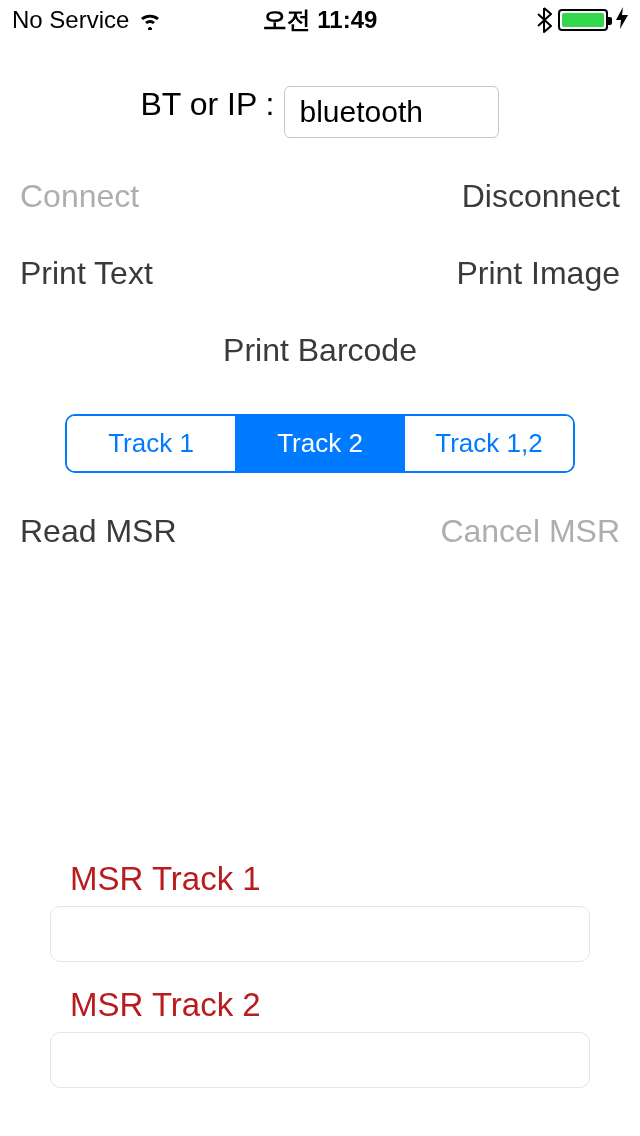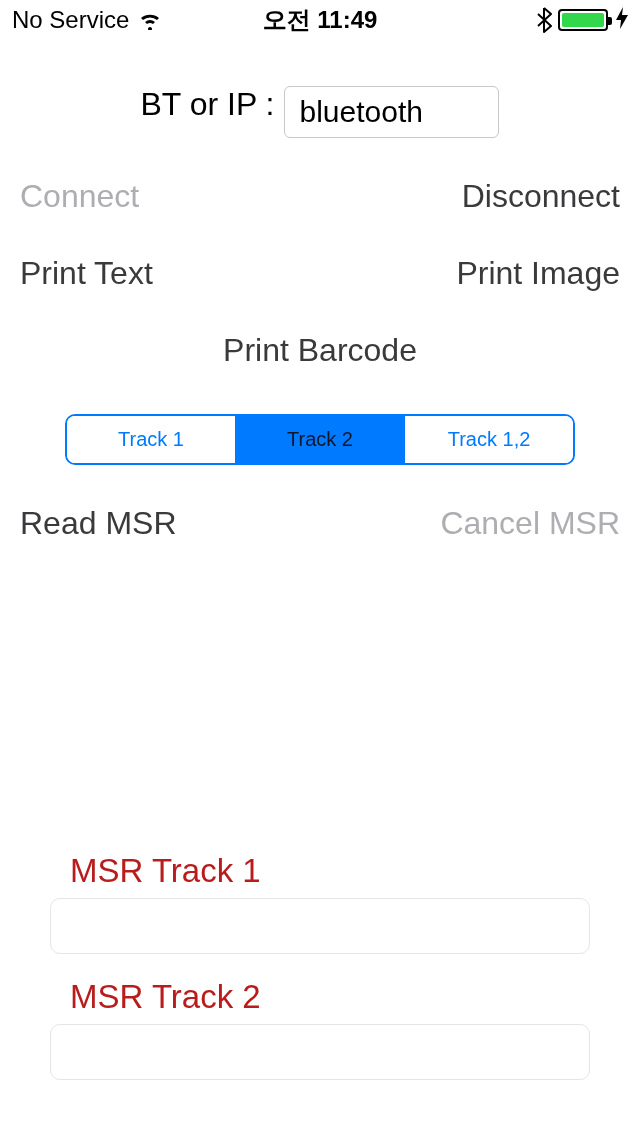--- a/index.html
+++ b/index.html
@@ -124,34 +124,34 @@
       display: flex;
       border: 2px solid #007aff;
       border-radius: 10px;
       overflow: hidden;
       margin: 45px 45px 0 45px;
     }
     .seg {
       flex: 1;
       text-align: center;
       padding: 12px 0;
-      font-size: 20px;
+      font-size: 26px;
       color: #007aff;
       background: #fff;
       border: none;
       font-family: inherit;
       cursor: pointer;
       border-right: 1px solid #007aff;
     }
     .seg:last-child {
       border-right: none;
     }
     .seg.selected {
       background: #007aff;
-      color: #0f172a;
+      color: #ffffff;
     }
 
     .msr-section {
       margin-top: 310px;
       padding: 0 30px;
     }
     .msr-label {
       font-size: 33px;
       color: #b91c1c;
       margin-left: 20px;

